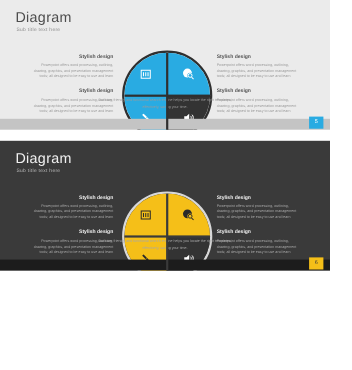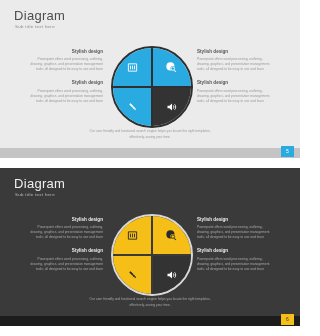--- a/index.html
+++ b/index.html
@@ -10,21 +10,21 @@
   body {
     width: 300px;
     height: 336px;
     font-family: "Liberation Sans", sans-serif;
     overflow: hidden;
   }
 
   .slide {
     position: relative;
     width: 300px;
-    height: 158px;
+    height: 118px;
     overflow: hidden;
   }
 
   .slide.light {
     background: #ebebeb;
   }
   .slide.dark {
     background: #3a3a3a;
   }
 

